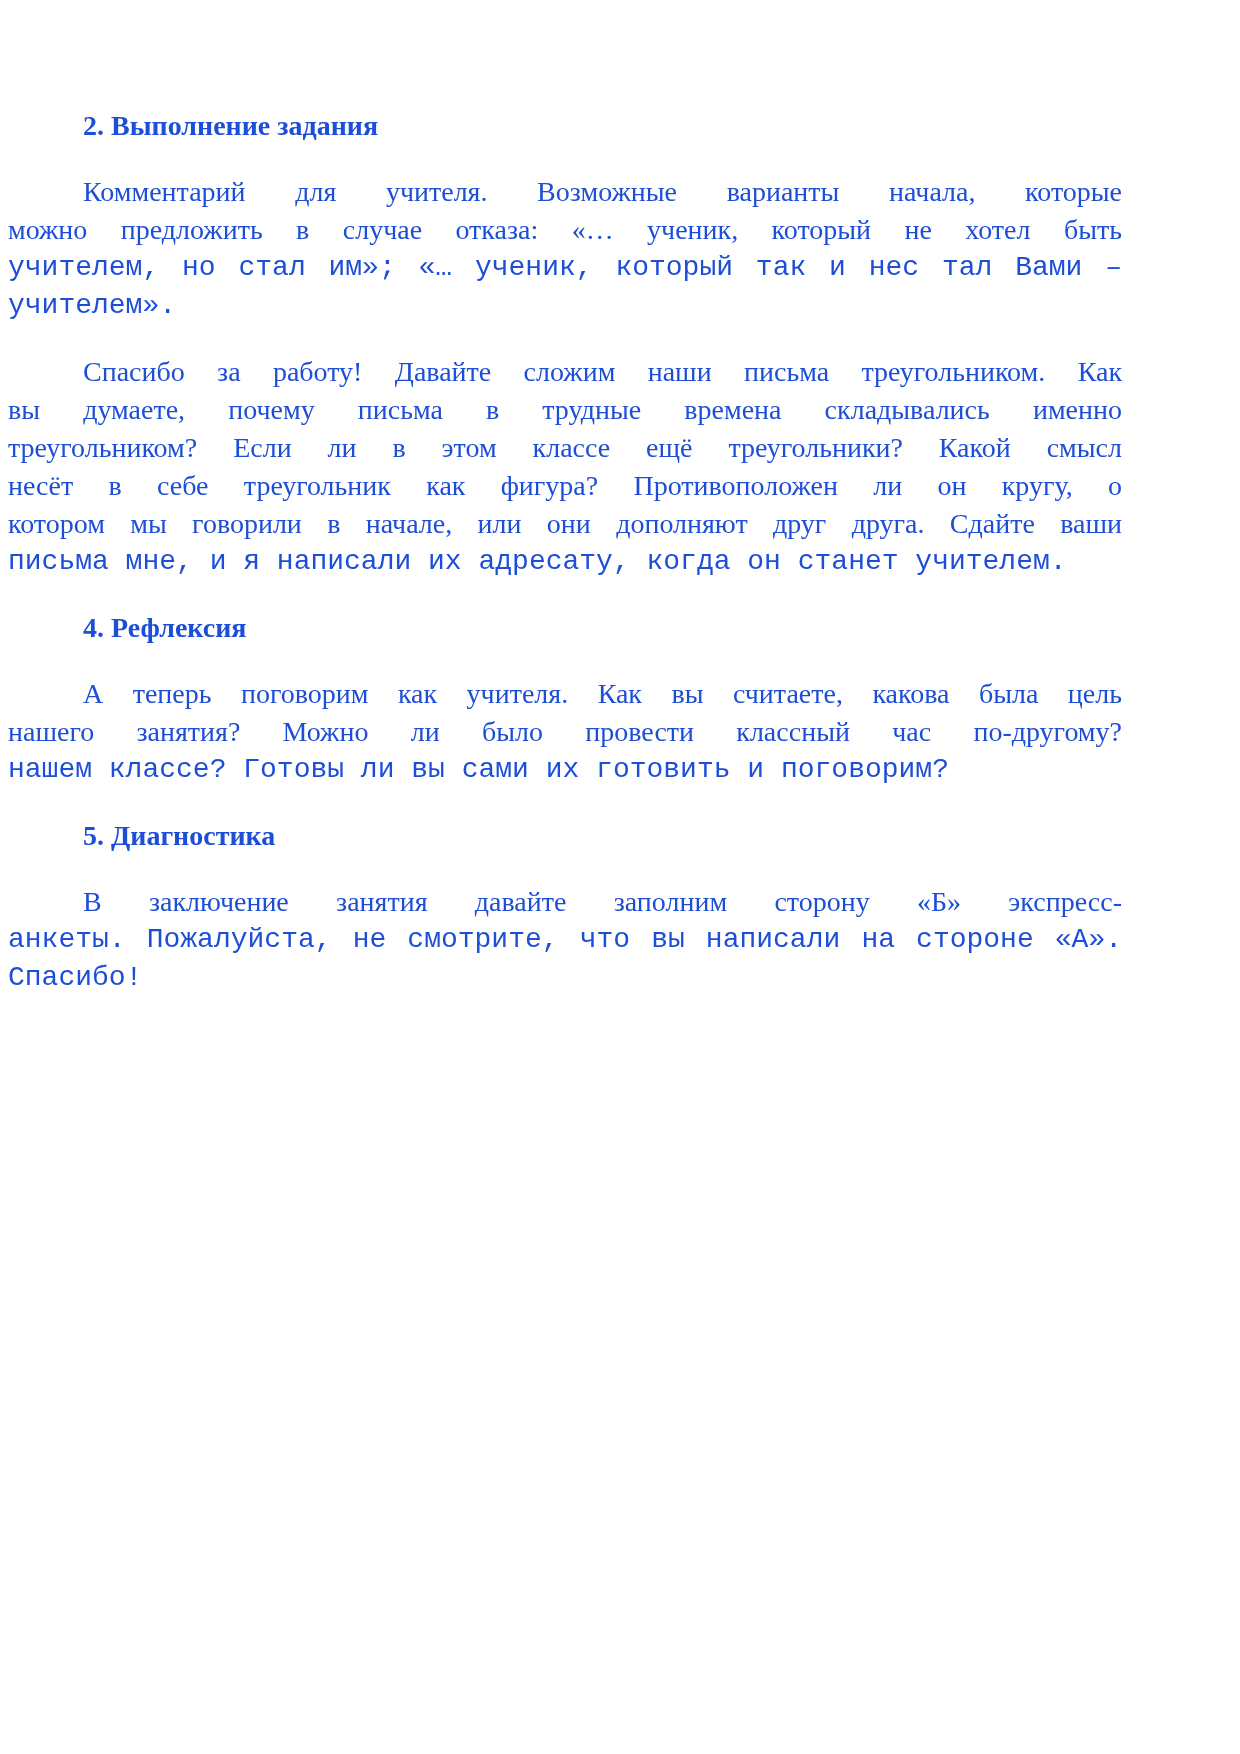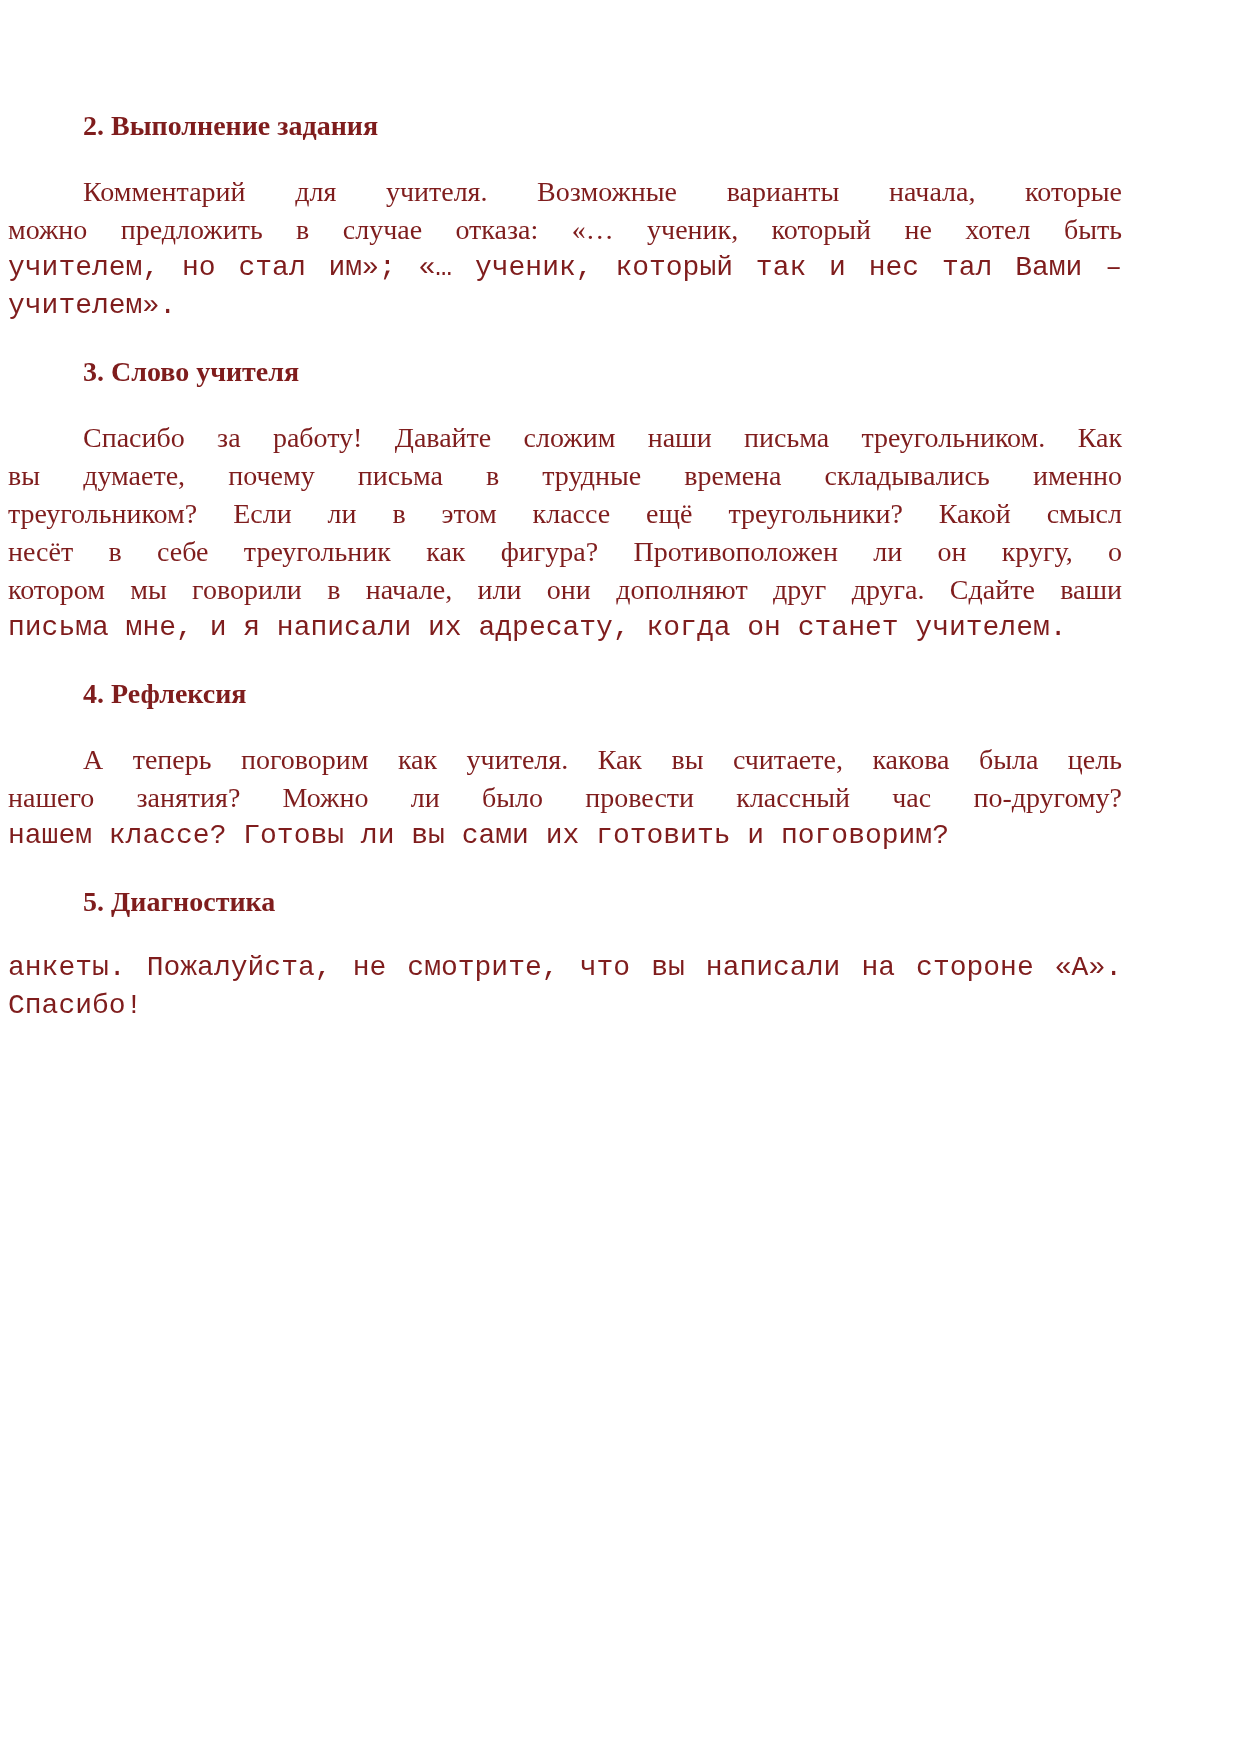--- a/index.html
+++ b/index.html
@@ -29,44 +29,44 @@
   .ln {
     text-align: justify;
     text-align-last: justify;
   }
   .ln.first { text-indent: 75px; }
   .ln.last { text-align-last: left; font-family: Liberation Mono, monospace; }
 </style>
 </head>
 <body style="background: rgb(255, 255, 255);">
 
-<div class="doc" style="color: #7f1d1d; padding-left: 8px;">
+<div class="doc" style="color: #1d4ed8; padding-left: 8px;">
 
   <div class="heading">2. Выполнение задания</div>
   <div class="para">
     <div class="ln first">Комментарий для учителя. Возможные варианты начала, которые</div>
     <div class="ln">можно предложить в случае отказа: «… ученик, который не хотел быть</div>
     <div class="ln last">учителем, но стал им»; «… ученик, который так и нес тал Вами – учителем».</div>
   </div>
 
-  <div class="heading">3. Слово учителя</div>
   <div class="para">
     <div class="ln first">Спасибо за работу! Давайте сложим наши письма треугольником. Как</div>
     <div class="ln">вы думаете, почему письма в трудные времена складывались именно</div>
     <div class="ln">треугольником? Если ли в этом классе ещё треугольники? Какой смысл</div>
     <div class="ln">несёт в себе треугольник как фигура? Противоположен ли он кругу, о</div>
     <div class="ln">котором мы говорили в начале, или они дополняют друг друга. Сдайте ваши</div>
     <div class="ln last">письма мне, и я написали их адресату, когда он станет учителем.</div>
   </div>
 
   <div class="heading">4. Рефлексия</div>
   <div class="para">
     <div class="ln first">А теперь поговорим как учителя. Как вы считаете, какова была цель</div>
     <div class="ln">нашего занятия? Можно ли было провести классный час по-другому?</div>
     <div class="ln last">нашем классе? Готовы ли вы сами их готовить и поговорим?</div>
   </div>
 
   <div class="heading">5. Диагностика</div>
   <div class="para">
+    <div class="ln first">В заключение занятия давайте заполним сторону «Б» экспресс-</div>
     <div class="ln last">анкеты. Пожалуйста, не смотрите, что вы написали на стороне «А». Спасибо!</div>
   </div>
 
 </div>
 
 </body></html>

